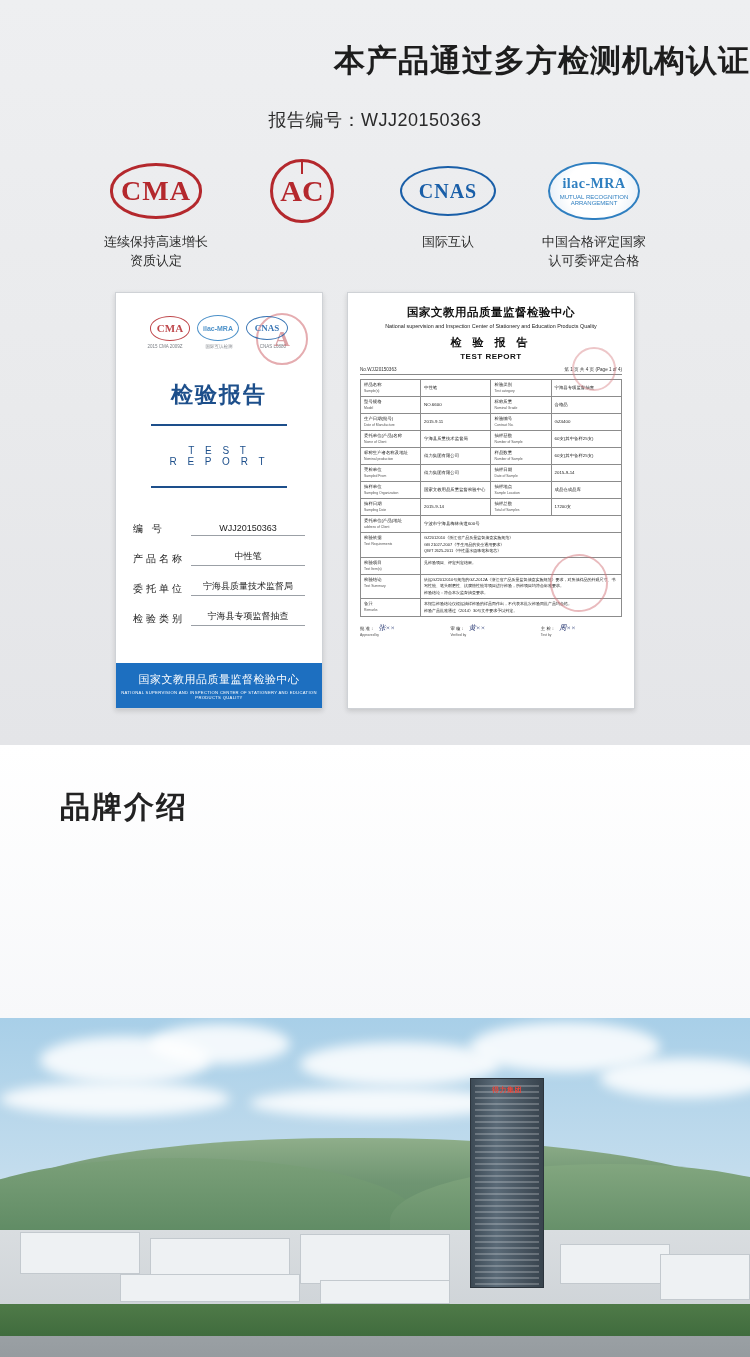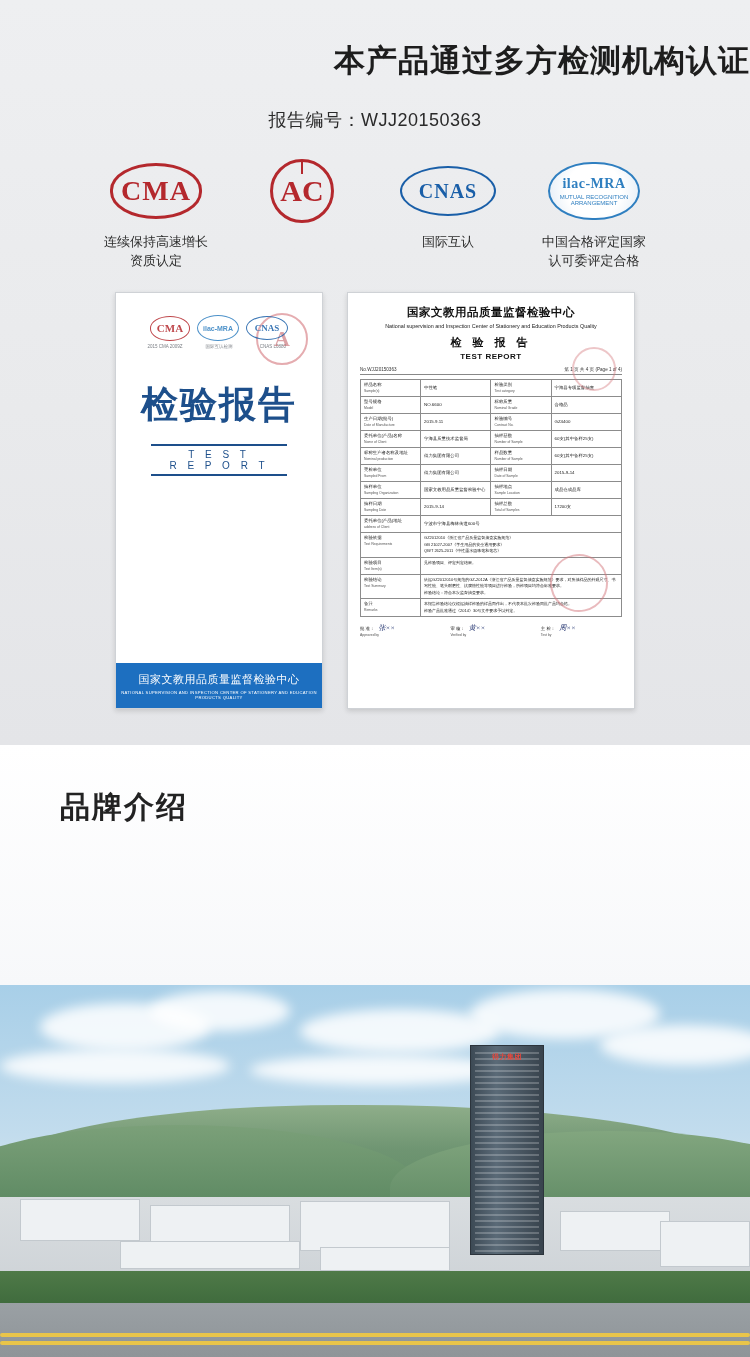--- a/index.html
+++ b/index.html
@@ -141,32 +141,32 @@
     font-family:"Liberation Serif",serif;font-size:9px;color:#1a5fa8;font-weight:bold;
   }
   .cover-sublabels {
     display:flex; justify-content:center; gap:10px; margin-top:3px;
     font-size:4.5px; color:#7b7f85;
   }
   .cover-sublabels div { width: 44px; text-align:center; line-height: 6px; }
   .cover-cn-title {
     text-align: center;
     margin-top: 30px;
-    font-size: 37px;
+    font-size: 22px;
     font-weight: bold;
     color: #1d4f8b;
     letter-spacing: 2px;
     font-family: Liberation Serif, serif;
   }
   .cover-en-band {
     margin: 14px auto 0;
     width: 136px;
     border-top: 2px solid #1d4f8b;
     border-bottom: 2px solid #1d4f8b;
-    padding: 3px 0;
+    padding: 19px 0;
     text-align: center;
   }
   .cover-en-band .l1 { font-size: 10px; color: #1d4f8b; letter-spacing: 4px; }
   .cover-en-band .l2 { font-size: 10px; color: #1d4f8b; letter-spacing: 4px; }
   .cover-fields {
     margin: 34px auto 0;
     width: 172px;
   }
   .cf-row { display: flex; align-items: flex-end; margin-bottom: 14px; }
   .cf-key {
@@ -235,21 +235,21 @@
   }
   .dp-stamp2 {
     position:absolute; right: 18px; top: 54px;
     width: 44px; height: 44px; border: 2px solid #d4767c; border-radius:50%;
     opacity:.42;
   }
 
   
   .brand-section {
     width: 750px;
-    height: 240px;
+    height: 273px;
     background: linear-gradient(180deg, #ffffff 0%, #f7f8fa 100%);
     padding: 42px 0 8px 60px;
   }
   .brand-title {
     font-size: 30px;
     font-weight: bold;
     color: #222222;
     letter-spacing: 2px;
   }
   .brand-body {
@@ -391,20 +391,38 @@
           <div>CNAS L0880</div>
         </div>
 
         <div class="cover-cn-title">检验报告</div>
 
         <div class="cover-en-band">
           <div class="l1">T E S T</div>
           <div class="l2">R E P O R T</div>
         </div>
 
+        <div class="cover-fields">
+          <div class="cf-row">
+            <div class="cf-key">编    号</div>
+            <div class="cf-val">WJJ20150363</div>
+          </div>
+          <div class="cf-row">
+            <div class="cf-key">产品名称</div>
+            <div class="cf-val">中性笔</div>
+          </div>
+          <div class="cf-row">
+            <div class="cf-key">委托单位</div>
+            <div class="cf-val">宁海县质量技术监督局</div>
+          </div>
+          <div class="cf-row">
+            <div class="cf-key">检验类别</div>
+            <div class="cf-val">宁海县专项监督抽查</div>
+          </div>
+        </div>
 
         <div class="cover-footer">
           <div class="f1">国家文教用品质量监督检验中心</div>
           <div class="f2">NATIONAL SUPERVISION AND INSPECTION CENTER OF STATIONERY AND EDUCATION PRODUCTS QUALITY</div>
         </div>
       </div>
 
       <div class="doc-page">
         <div class="dp-stamp"></div>
         <div class="dp-stamp2"></div>

